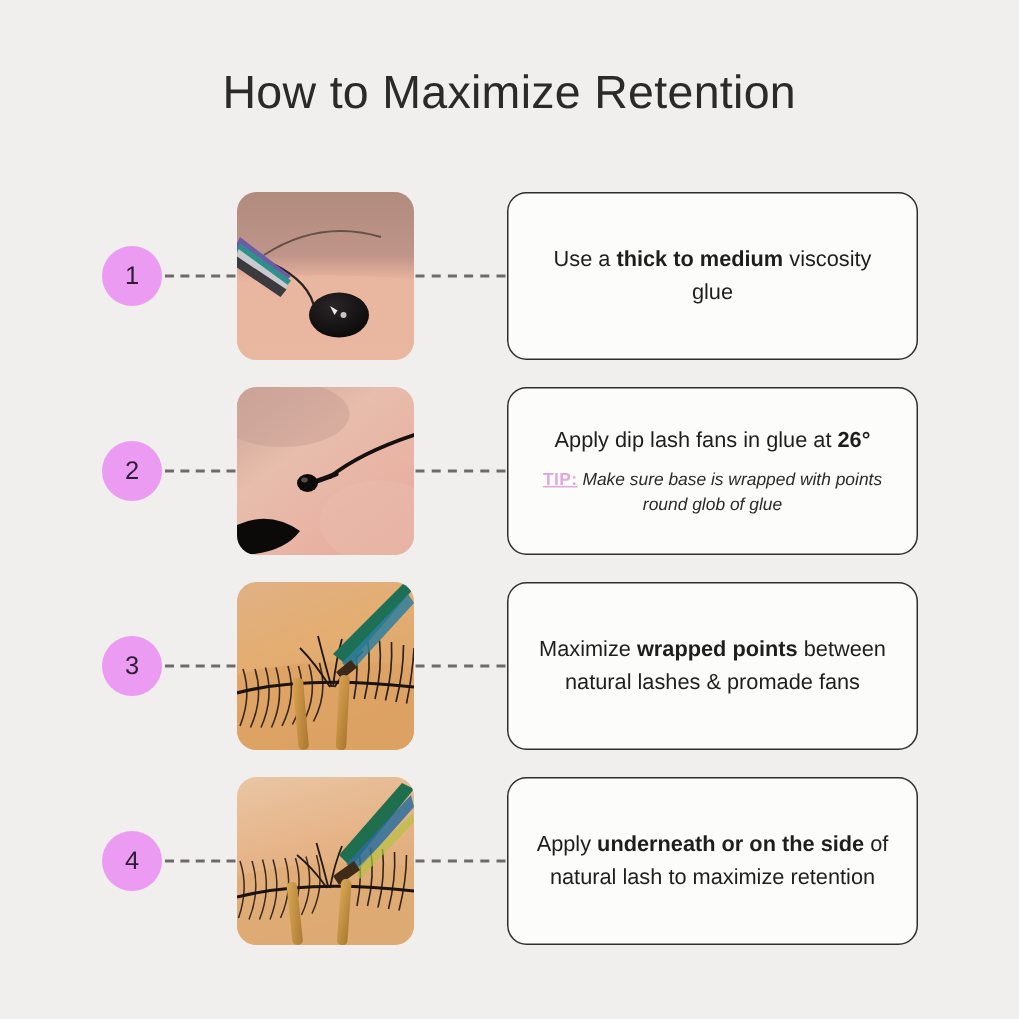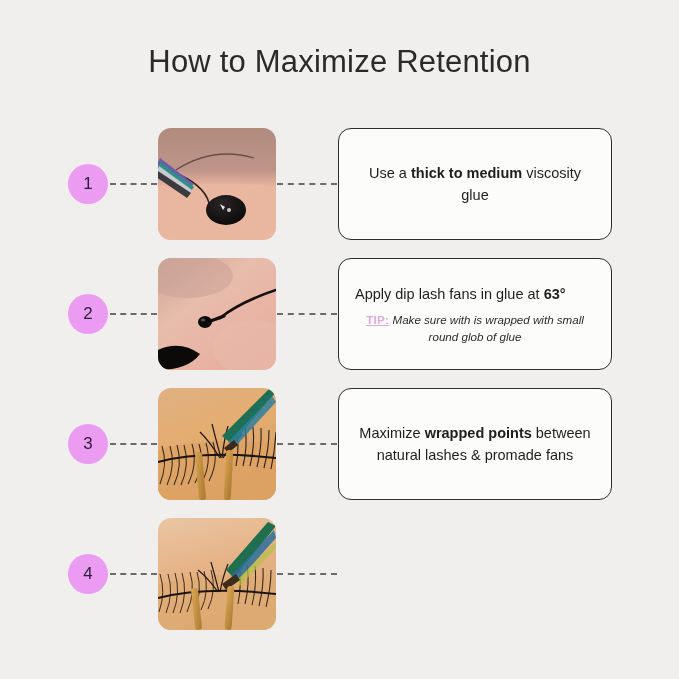--- a/index.html
+++ b/index.html
@@ -94,21 +94,21 @@
     position: absolute;
     left: 338px;
     top: 0;
     width: 274px;
     height: 112px;
     border: 1.6px solid #2e2e2e;
     border-radius: 13px;
     background: #fcfcfb;
     display: flex;
     flex-direction: column;
-    align-items: flex-start;
+    align-items: center;
     justify-content: center;
     padding: 19px 16px;
     text-align: center;
   }
 
   .card-text {
     font-size: 14.5px;
     line-height: 1.52;
     color: #1e1e1e;
   }
@@ -205,25 +205,25 @@
           <ellipse cx="47" cy="64" rx="7" ry="6" fill="#0d0a0a"></ellipse>
           <ellipse cx="45" cy="62" rx="2.2" ry="1.6" fill="#6a5e5c" opacity="0.8"></ellipse>
           <path d="M0 92 Q22 82 42 96 Q30 112 0 112 Z" fill="#0c0909"></path>
         </svg>
       </div>
 
       <div class="connector connector-right"></div>
 
       <div class="step-card">
         <div class="card-text">
-          <span>Apply dip lash fans in glue at </span><b>63°</b>
+          <span>Apply dip lash fans in glue at </span><b>26°</b>
         </div>
         <div class="tip-line">
           <span class="tip-label">TIP:</span>
-          <span>Make sure with is wrapped with small round glob of glue</span>
+          <span>Make sure base is wrapped with points round glob of glue</span>
         </div>
       </div>
     </div>
 
     <div class="step-row">
       <div class="step-number">3</div>
       <div class="connector connector-left"></div>
 
       <div class="step-photo">
         <svg viewBox="0 0 118 112" xmlns="http://www.w3.org/2000/svg">
@@ -328,16 +328,21 @@
           <path d="M118 20 L79 64 L73 58 L116 12 Z" fill="#2b6f9c" opacity="0.85"></path>
           <path d="M118 30 L82 68 L78 63 L117 24 Z" fill="#b7c243" opacity="0.7"></path>
           <path d="M64 66 L78 56 L82 62 L68 72 Z" fill="#3e2c19"></path>
           <rect x="35" y="70" width="7" height="42" rx="3" fill="url(#tw4)" transform="rotate(-6 38 91)"></rect>
           <rect x="68" y="68" width="7" height="44" rx="3" fill="url(#tw4)" transform="rotate(4 71 90)"></rect>
         </svg>
       </div>
 
       <div class="connector connector-right"></div>
 
+      <div class="step-card">
+        <div class="card-text">
+          <span>Apply </span><b>underneath or on the side</b><span> of natural lash to maximize retention</span>
+        </div>
+      </div>
     </div>
 
   </div>
 </div>
 
 </body></html>

